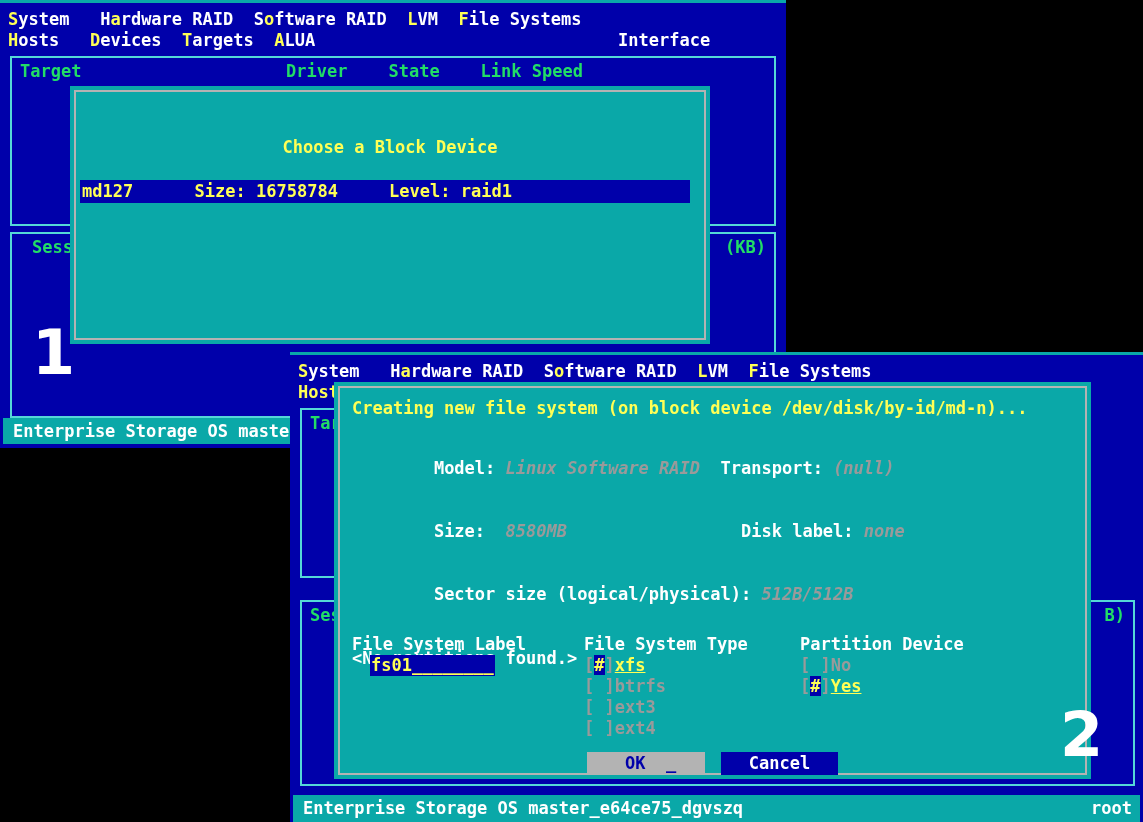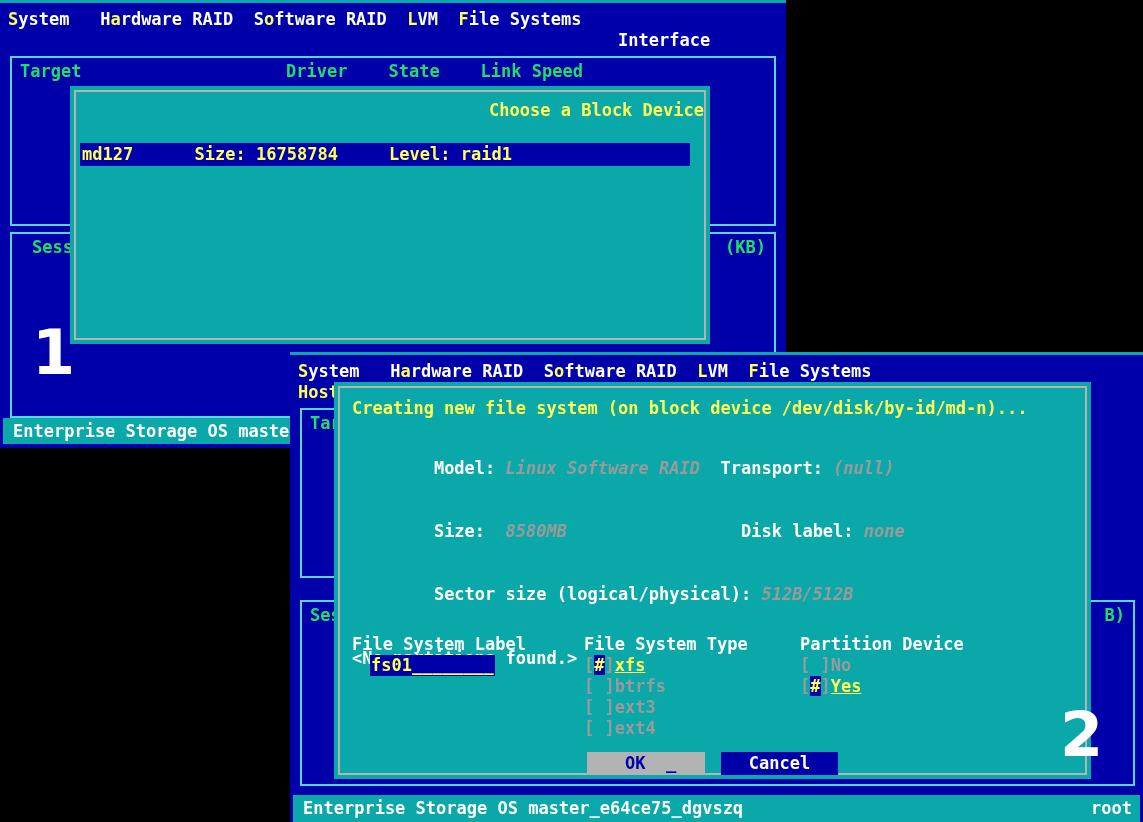--- a/index.html
+++ b/index.html
@@ -80,23 +80,24 @@
   .dialog-inner {
     border: 2px solid #b3b3b3;
     box-sizing: border-box;
     width: 100%;
     height: 100%;
     position: relative;
     background: #0aa8a8;
   }
   .dlg-title {
     color: #ffff55;
-    text-align: right;
+    text-align: center;
     white-space: pre;
     padding-top: 8px;
+    margin-top: 37px;
   }
   .dlg-line {
     white-space: pre;
     color: #ffffff;
   }
   .sel-row {
     background: #0000aa;
     color: #ffff55;
     white-space: pre;
     padding: 1px 0 1px 2px;
@@ -143,20 +144,21 @@
 </head>
 <body>
 
 <div class="win" style="left:0px; top:0px; width:786px; height:448px;">
 
   <div class="win-top-rule"></div>
 
   <div class="menubar" style="position:relative; height:46px;">
     <span class="menurow" style="position:absolute; left:8px; top:0px;"><span><span class="hk">S</span><span>ystem</span></span>   <span><span>H</span><span class="hk">a</span><span>rdware RAID</span></span>  <span><span>S</span><span class="hk">o</span><span>ftware RAID</span></span>  <span><span class="hk">L</span><span>VM</span></span>  <span><span class="hk">F</span><span>ile Systems</span></span></span>
 
+    <span class="menurow" style="position:absolute; left:8px; top:21px;"><span><span class="hk">H</span><span>osts</span></span>   <span><span class="hk">D</span><span>evices</span></span>  <span><span class="hk">T</span><span>argets</span></span>  <span><span class="hk">A</span><span>LUA</span></span></span>
 
     <span class="mright" style="position:absolute; left:618px; top:21px; white-space:pre;text-align:right;">Interface</span>
   </div>
 
   <div class="panel" style="left:10px; top:56px; width:766px; height:170px;">
     <div class="panel-head" style="padding-left:8px; padding-top:3px;">Target                    Driver    State    Link Speed</div>
   </div>
 
   <div class="panel" style="left:10px; top:232px; width:766px; height:186px;">
     <div class="panel-head" style="padding-left:20px; padding-top:3px;">Sessi</div>

